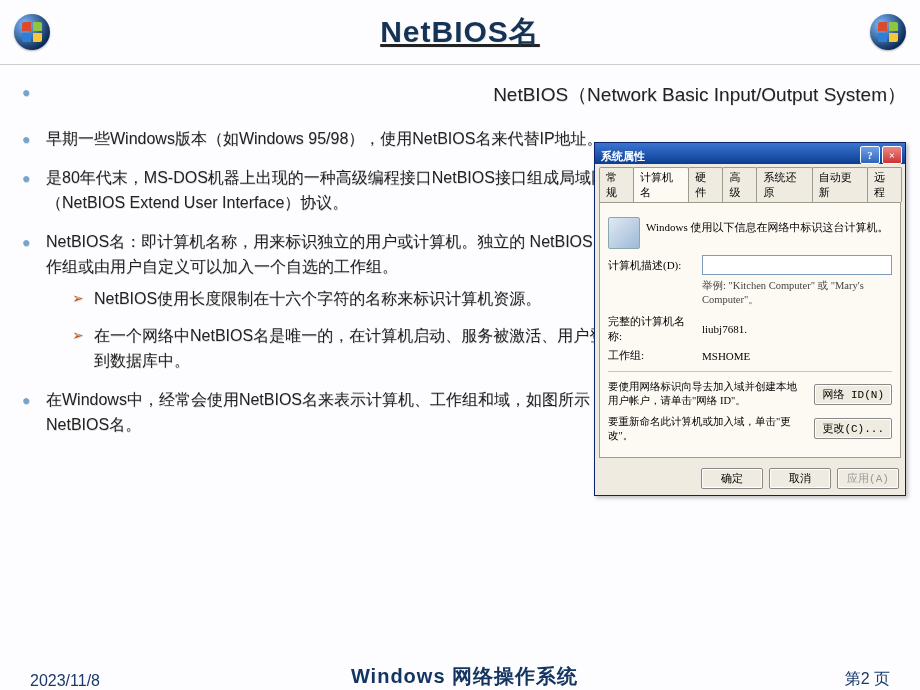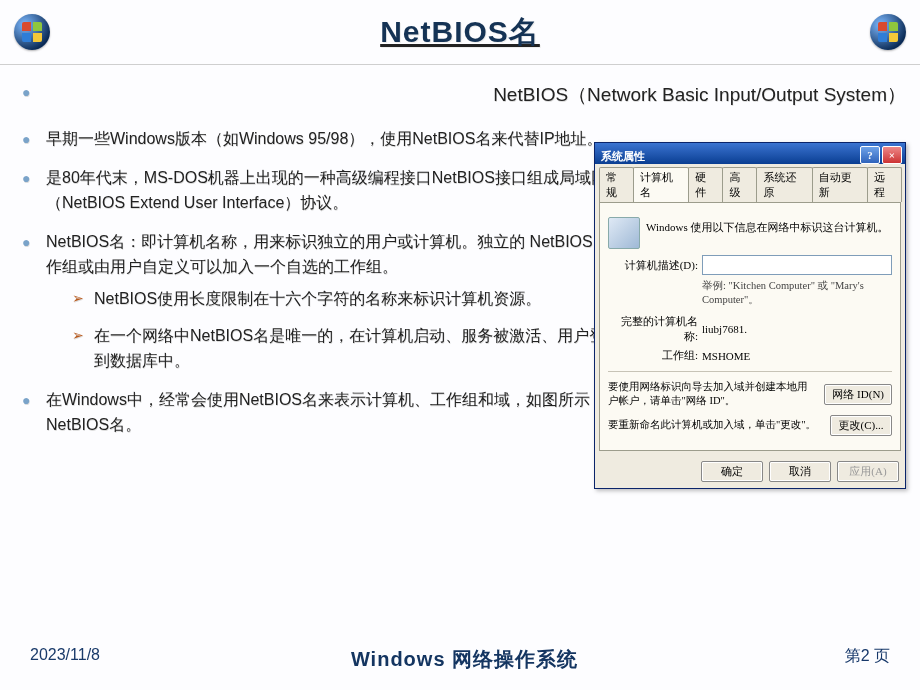--- a/index.html
+++ b/index.html
@@ -104,36 +104,36 @@
   .tbtn.close{ background:linear-gradient(#e88,#c33); }
   .tabs { display:flex; padding: 3px 4px 0; background:#efebe0; gap:0; border-bottom: none;}
   .tab { padding:2px 6px; background:#efebe0; border:1px solid #9c9c8c; border-bottom:none; font-size:11px; border-radius:2px 2px 0 0; margin-right:-1px;}
   .tab.active { background:#fcfaf3; position:relative; z-index:2; }
   .dlg-body { background:#fcfaf3; margin:0 4px 4px; border:1px solid #9c9c8c; padding:8px; }
   .dlg-row { display:flex; align-items:flex-start; margin:6px 0; gap:6px; }
   .dlg-icon { width:30px; height:30px; flex:none;
     background: linear-gradient(135deg,#dfe9f5,#9fb9d6);
     border:1px solid #8aa; border-radius:2px; }
   .field { display:flex; align-items:center; margin:4px 0; gap:4px;}
-  .field .lab { width:90px;text-align:right; }
+  .field .lab { width:90px; }
   .field input { flex:1; height:18px; border:1px solid #7f9db9; background:#fff; font-size:11px; padding:0 3px;}
   .hint { color:#444; margin-left:94px; font-size:10.5px; line-height:1.3;}
   .hr { border-top:1px solid #c7c3b6; margin:8px 0;}
   .row-btn { display:flex; align-items:center; gap:8px; margin:6px 0;}
   .row-btn .txt { flex:1; font-size:10.5px; line-height:1.35;}
-  button.winbtn { background:#efebe0; border:1px solid #888; border-radius:2px; padding:2px 7px; font-size:11px; font-family:Liberation Serif, serif; min-width:62px; box-shadow: inset 0 0 0 1px #fff;}
+  button.winbtn { background:#efebe0; border:1px solid #888; border-radius:2px; padding:2px 7px; font-size:11px; font-family:Liberation Mono, monospace; min-width:62px; box-shadow: inset 0 0 0 1px #fff;}
   .dlg-footer { display:flex; justify-content:flex-end; gap:6px; padding:6px;align-items:center; }
   .dlg-footer button.winbtn.disabled { color:#999;}
 
   .footer {
     position:absolute; left:0; right:0; bottom:0;
     height:44px;
     border-top: 0;
     background: linear-gradient(to bottom, rgba(0,0,0,0) 0, rgba(0,0,0,0) 4px, #fdfdff 4px);
-    display:flex; align-items:flex-start;
+    display:flex; align-items:flex-end;
     padding: 0 30px;
     font-family:"SimHei","Arial";
   }
   .footer .date { color:#193a6a; font-size:16px; font-family: Arial; }
   .footer .ftitle { position:absolute; left:9px; right:0; text-align:center; color:#143561; font-size:20px; font-weight:bold; letter-spacing:1px;}
   .footer .page { margin-left:auto; color:#17386a; font-size:16px;}
 </style>
 </head>
 <body>
 

